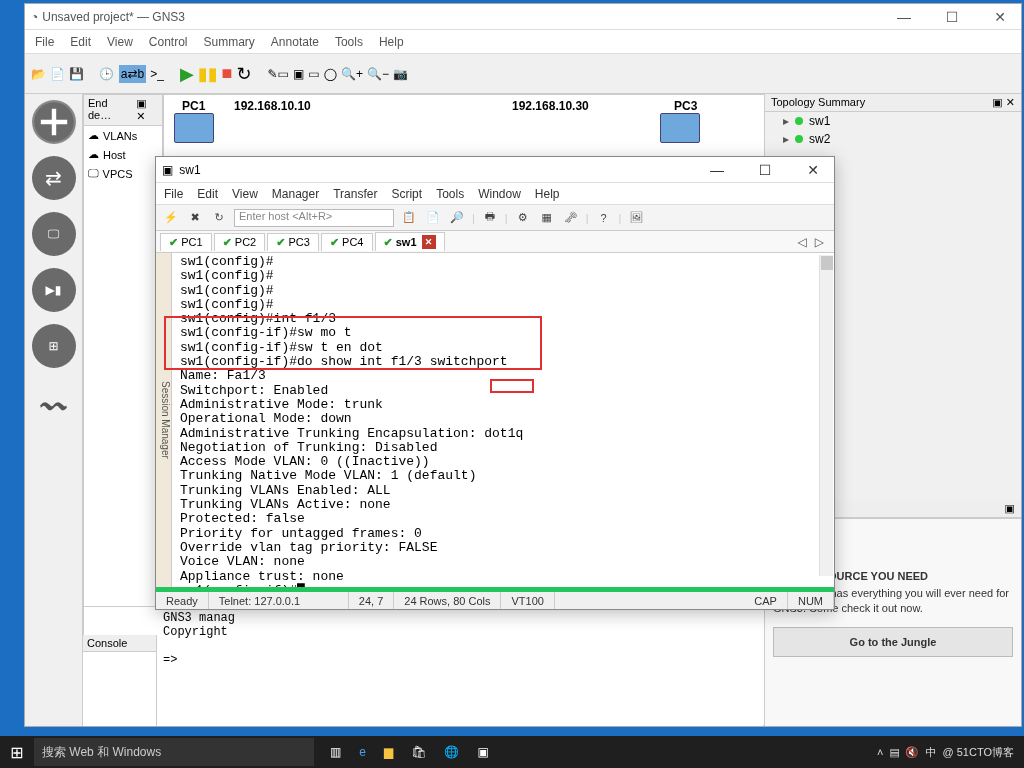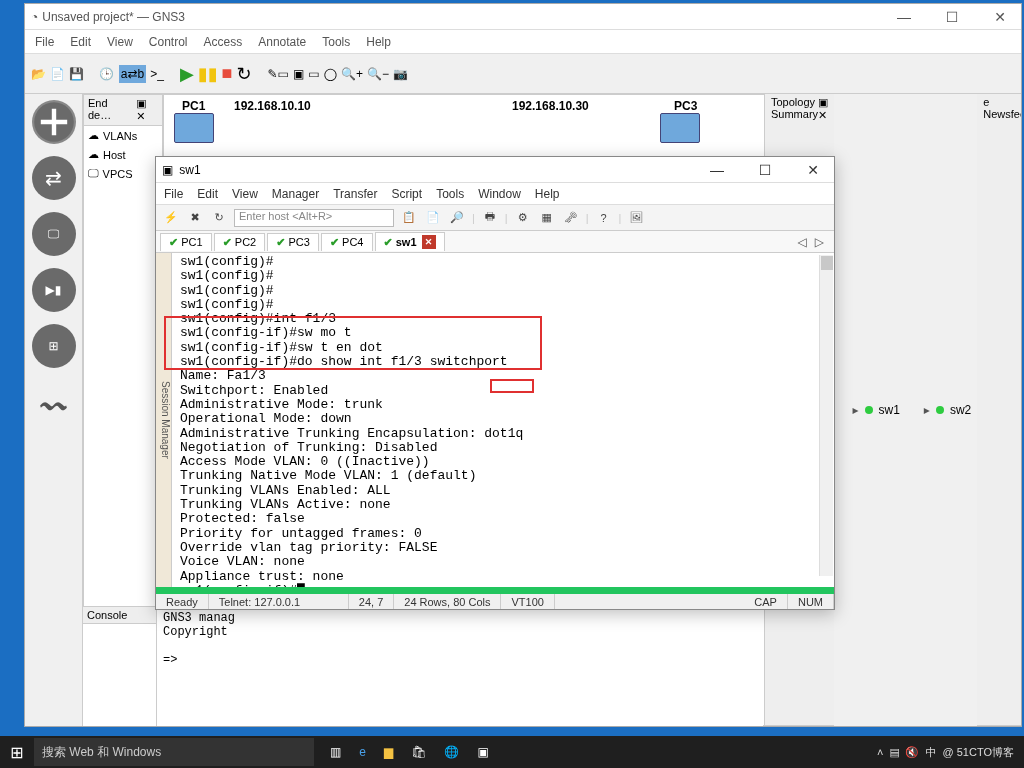--- a/index.html
+++ b/index.html
@@ -22,29 +22,29 @@
 .gsidebar { width: 58px; background: #f0f0f0; border-right: 1px solid #ccc; display: flex; flex-direction: column; align-items: center; gap: 12px; padding-top: 6px; }
 .gsidebar .bigicon { width: 44px; height: 44px; background: #888; border-radius: 22px; display:flex; align-items:center; justify-content:center;}
 .gmain { flex: 1; display: flex; flex-direction: column; }
 .gpanelrow { flex: 1; display: flex; overflow: hidden; }
 .gdevices { width: 80px; background: #fff; border: 1px solid #ccc; display:flex; flex-direction:column; }
 .gdevices .hdr { background:#eee; padding:2px 4px; border-bottom:1px solid #ccc; font-size:11px; display:flex; justify-content:space-between; gap:4px;}
 .gdevices .row { display:flex; align-items:center; gap:4px; padding:3px 4px; font-size:11px; }
 .gcanvas { flex: 1; background: #fff; position: relative; border: 1px solid #ccc; overflow:hidden;}
 .gcanvas .dev { position:absolute; width:40px; height:30px; background:#6fa8dc; border:1px solid #447; border-radius:2px;}
 .gcanvas .lbl { position:absolute; font-weight:bold; font-size:12px;}
-.gright { width: 256px; display:flex; flex-direction:row; }
+.gright { width: 256px; display:flex; flex-direction:column; }
 .gright .hdr { background:#eee; padding:2px 6px; border-bottom:1px solid #ccc; font-size:11px; display:flex; justify-content:space-between; }
 .gright .node { display:flex; align-items:center; gap:6px; padding:2px 6px 2px 18px; font-size:12px; }
 .gright .dot { width:8px; height:8px; background:#2ecc40; border-radius:4px; }
 .gright .feed { flex:1; background:#f8f8f8; border-top:1px solid #ccc; padding:8px; font-size:11px; color:#333; overflow:auto;}
 .gright .feed .gns3logo { font-weight:bold; font-size:14px; margin:4px 0;}
 .gright .feed .jbtn { margin-top:10px; padding:8px 10px; background:#e5e5e5; border:1px solid #bbb; text-align:center; font-weight:bold; }
 .gconsole { height: 124px; border-top:1px solid #ccc; display:flex; }
-.gconsole .left { width:74px; border-right:1px solid #ccc; background:#fff; }
+.gconsole .left { width:74px; border-right:1px solid #ccc; background:#fff;margin-top:28px; }
 .gconsole .left .hdr{background:#eee; font-size:11px; padding:2px 4px; border-bottom:1px solid #ccc;}
 .gconsole .main { flex:1; background:#fff; padding:4px 6px; font-family: "Courier New", monospace; font-size:12px; white-space:pre; overflow:auto; }
 
 .putty { position: absolute; left: 155px; top: 156px; width: 680px; height: 454px; background: #f0f0f0; border: 1px solid #888; box-shadow: 0 4px 16px rgba(0,0,0,.25); display:flex; flex-direction:column;}
 .putty .ptitle { height: 26px; background:#fff; display:flex; align-items:center; padding:0 6px; border-bottom:1px solid #ddd;}
 .putty .ptitle .caption { flex:1; font-size:12px; display:flex; align-items:center; gap:6px;}
 .putty .ptitle .wincontrols { display:flex; gap:18px; font-size:14px; color:#333;}
 .putty .ptitle .wincontrols span{width:30px; text-align:center;}
 .putty .pmenu { height: 22px; background:#fff; display:flex; align-items:center; gap:14px; padding:0 8px; border-bottom:1px solid #ddd; color:#333;}
 .putty .ptoolbar { height: 26px; background:#f4f4f4; border-bottom:1px solid #ccc; display:flex; align-items:center; gap:6px; padding:0 6px; font-size:11px; color:#444;}
@@ -54,21 +54,21 @@
 .putty .ptabs .tab { padding:2px 8px; border:1px solid #ccc; border-bottom:none; margin-right:2px; background:#fff; font-size:11px; display:flex; align-items:center; gap:3px;}
 .putty .ptabs .tab .ok { color:#2a9d2a; font-weight:bold;}
 .putty .ptabs .tab.active { font-weight:bold; }
 .putty .ptabs .closebox { width:14px;height:14px;background:#c0392b;color:#fff;font-size:9px;display:flex;align-items:center;justify-content:center; margin-left:2px;}
 .putty .ptabs .arrows{margin-left:auto;display:flex;gap:8px;padding:0 6px;color:#555;}
 .putty .pbody { flex:1; background:#fff; position:relative; overflow:hidden; display:flex;}
 .putty .sman { width:16px; background:#f0e8d8; border-right:1px solid #ccc; writing-mode:vertical-rl; text-orientation:mixed; font-size:10px; text-align:center; padding:4px 0; color:#555;}
 .putty .term { flex:1; font-family: "Courier New", monospace; font-size:13px; padding:2px 12px 2px 8px; white-space:pre; line-height:1.1; position:relative; overflow:auto;}
 .putty .redbox1 { position:absolute; border:2px solid #e03030; left:8px; top:63px; width:378px; height:54px; pointer-events:none;}
 .putty .redbox2 { position:absolute; border:2px solid #e03030; left:334px; top:126px; width:44px; height:14px; pointer-events:none;}
-.putty .pstatus { height:22px; background:#f0f0f0; border-top:7px solid #22c55e; display:flex; align-items:center; font-size:11px; color:#333;}
+.putty .pstatus { height:22px; background:#f0f0f0; border-top:5px solid #22c55e; display:flex; align-items:center; font-size:11px; color:#333;}
 .putty .pstatus .cell { padding:0 10px; border-right:1px solid #ccc; height:100%; display:flex; align-items:center;}
 .putty .pstatus .spacer { flex:1; }
 .scrollthumb{position:absolute;right:1px;top:2px;width:14px;height:96%;background:#f0f0f0;border-left:1px solid #ddd;}
 .scrollthumb .th{width:12px;height:14px;background:#c8c8c8;margin:1px auto;}
 </style>
 </head>
 <body>
 
 <div class="desktop">
 
@@ -82,21 +82,21 @@
         <span>—</span>
         <span>☐</span>
         <span>✕</span>
       </div>
     </div>
     <div class="menubar">
       <span>File</span>
       <span>Edit</span>
       <span>View</span>
       <span>Control</span>
-      <span>Access</span>
+      <span>Summary</span>
       <span>Annotate</span>
       <span>Tools</span>
       <span>Help</span>
     </div>
     <div class="gtoolbar">
       <span>📂</span>
       <span>📄</span>
       <span>💾</span>
       <div class="sep"></div>
       <span>🕒</span>

